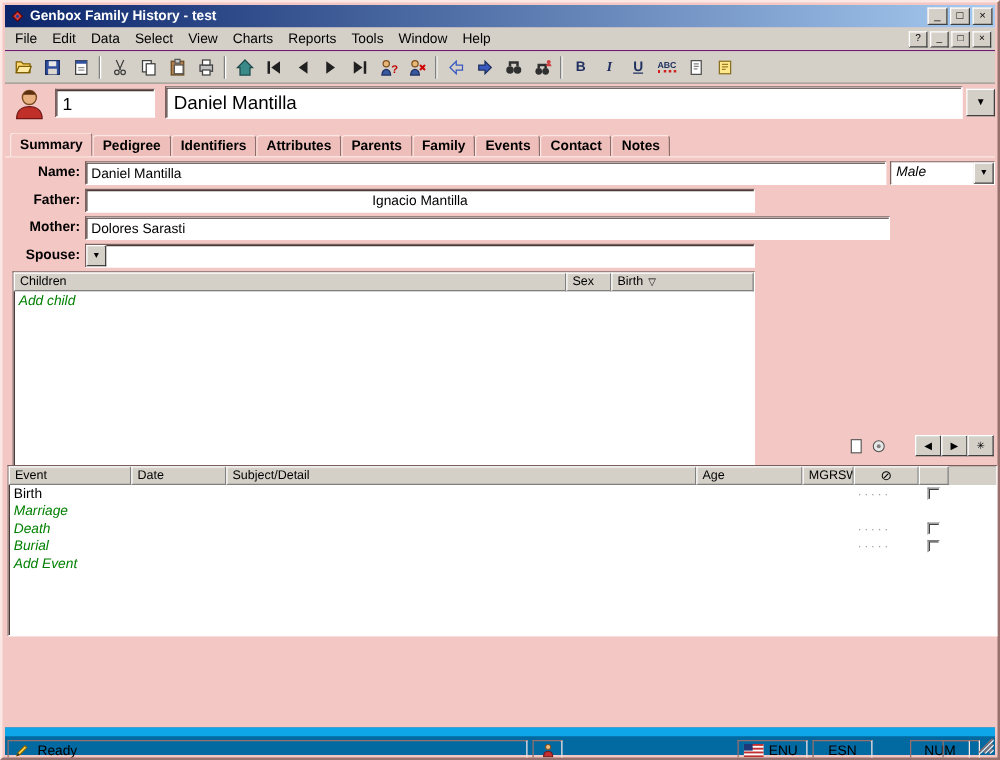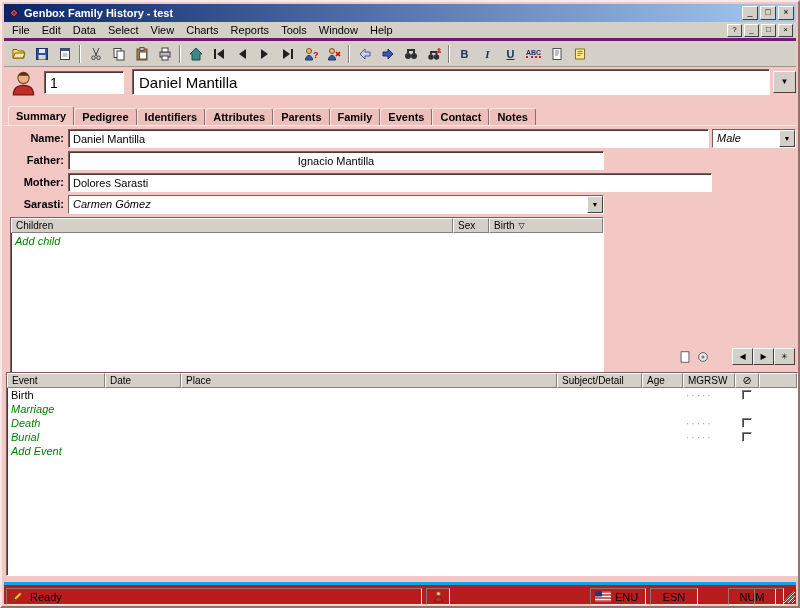--- a/index.html
+++ b/index.html
@@ -13,21 +13,21 @@
               background:linear-gradient(90deg,#0a246a,#a6caf0);
               display:flex; align-items:center; padding:0 2px; }
   .title-icon { width:14px; height:14px; margin:0 3px 0 1px; flex:0 0 auto; }
   .title-text { color:#fff; font-size:11px; font-weight:bold; flex:1; white-space:nowrap; }
   .tb-ctl { width:16px; height:14px; margin-left:2px; background:#d4d0c8;
             border:1px solid; border-color:#fff #404040 #404040 #fff;
             font-size:9px; line-height:11px; text-align:center; color:#000; cursor:default; }
 
   
   .menubar { position:absolute; left:2px; top:20px; right:2px; height:19px; background:#d4d0c8;
-             display:flex; align-items:center; padding-left:2px; border-bottom:3px solid #701a75; }
+             display:flex; align-items:center; padding-left:2px; border-bottom:1px solid #701a75; }
   .menu-item { font-size:11px; padding:2px 6px; color:#000; }
   .menu-right { margin-left:auto; display:flex; align-items:center; padding-right:3px; }
   .mdi-btn { width:15px; height:13px; margin-left:2px; background:#d4d0c8;
              border:1px solid; border-color:#fff #404040 #404040 #fff;
              font-size:8px; line-height:10px; text-align:center; }
 
   
   .toolbar { position:absolute; left:2px; top:39px; right:2px; height:26px; background:#d4d0c8;
              display:flex; align-items:center; padding-left:3px;
              border-bottom:1px solid #9c9890; }
@@ -83,22 +83,22 @@
 
   
   .mini-icons { position:absolute; top:347px; display:flex; }
   .mini-icon { width:18px; height:16px; display:flex; align-items:center; justify-content:center; }
   .mini-nav { position:absolute; top:346px; display:flex; }
   .mini-btn { width:21px; height:17px; background:#d4d0c8; border:1px solid;
               border-color:#fff #404040 #404040 #fff; font-size:8px; text-align:center;
               line-height:15px; color:#000; }
 
   
-  .statusbar { position:absolute; left:2px; right:2px; bottom:2px; height:22px; background:#b91c1c;
-               border-top:3px solid #0ea5e9; }
+  .statusbar { position:absolute; left:2px; right:2px; bottom:2px; height:22px; background:#0369a1;
+               border-top:7px solid #0ea5e9; }
   .sb-panel { position:absolute; top:3px; height:17px; border:1px solid;
               border-color:#96716d #fbe7e4 #fbe7e4 #96716d; font-size:11px;
               display:flex; align-items:center; padding:0 4px; color:#000; white-space:nowrap; }
   .sb-grip { position:absolute; right:1px; bottom:1px; width:13px; height:13px; }
 </style>
 </head>
 <body>
 
 <div id="window">
 
@@ -305,23 +305,22 @@
     <span class="combo-text">Male</span>
     <span class="combo-btn">▼</span>
   </div>
 
   <span class="frm-label" style="top:149px;">Father:</span>
   <input class="frm-input sunken" style="left: 66px; top: 149px; width: 536px; text-align: center;" value="Ignacio Mantilla">
 
   <span class="frm-label" style="top:171px;">Mother:</span>
   <input class="frm-input sunken" style="left: 66px; top: 171px; width: 644px;" value="Dolores Sarasti">
 
-  <span class="frm-label" style="top:193px;">Sarasti:</span>
+  <span class="frm-label" style="top:193px;">Spouse:</span>
   <div class="combo sunken" style="left:66px; top:193px; width:536px;">
-    <span class="combo-text">Carmen Gómez</span>
     <span class="combo-btn">▼</span>
   </div>
 
   <div class="listview sunken" style="left:8px; top:215px; width:594px; height:165px;">
     <div class="lv-header" style="grid-template-columns:442px 36px 1fr;">
       <span class="lv-hcell">Children</span>
       <span class="lv-hcell">Sex</span>
       <span class="lv-hcell">
         <span>Birth</span>
         <span style="font-size:8px; margin-left:4px;">▽</span>
@@ -344,25 +343,24 @@
           <circle cx="8" cy="8" r="1.8" fill="#808080"></circle>
         </svg>
       </span>
   </div>
   <div class="mini-nav" style="left:730px;">
     <span class="mini-btn">◀</span>
     <span class="mini-btn">▶</span>
     <span class="mini-btn">✳</span>
   </div>
 
-  <div class="listview sunken" style="left:4px; top:370px; width:792px; height:204px;">
+  <div class="listview sunken" style="left:4px; top:370px; width:792px; height:137px;">
     <div class="lv-header" style="grid-template-columns:98px 76px 376px 85px 41px 52px 24px 1fr;">
       <span class="lv-hcell">Event</span>
       <span class="lv-hcell">Date</span>
-      <span class="lv-hcell">Place</span>
       <span class="lv-hcell">Subject/Detail</span>
       <span class="lv-hcell">Age</span>
       <span class="lv-hcell">MGRSW</span>
       <span class="lv-hcell" style="justify-content:center; font-size:11px;">
           <span>⊘</span>
         </span>
       <span class="lv-hcell"></span>
     </div>
 
     <div class="lv-row" style="grid-template-columns:98px 76px 376px 85px 41px 52px 24px 1fr;">

